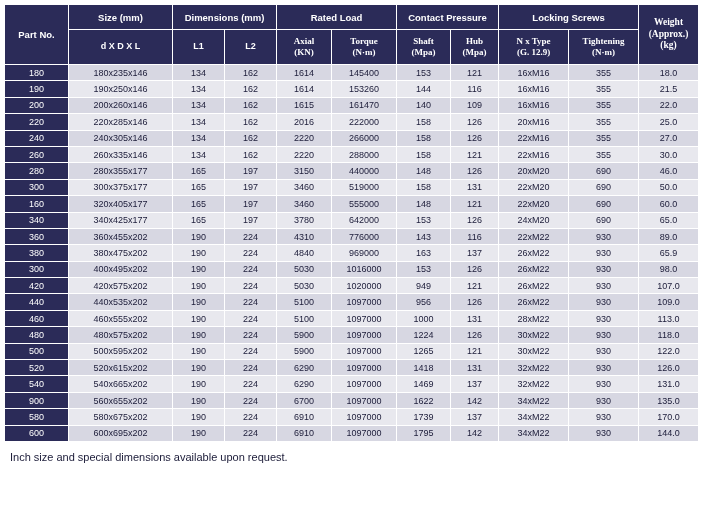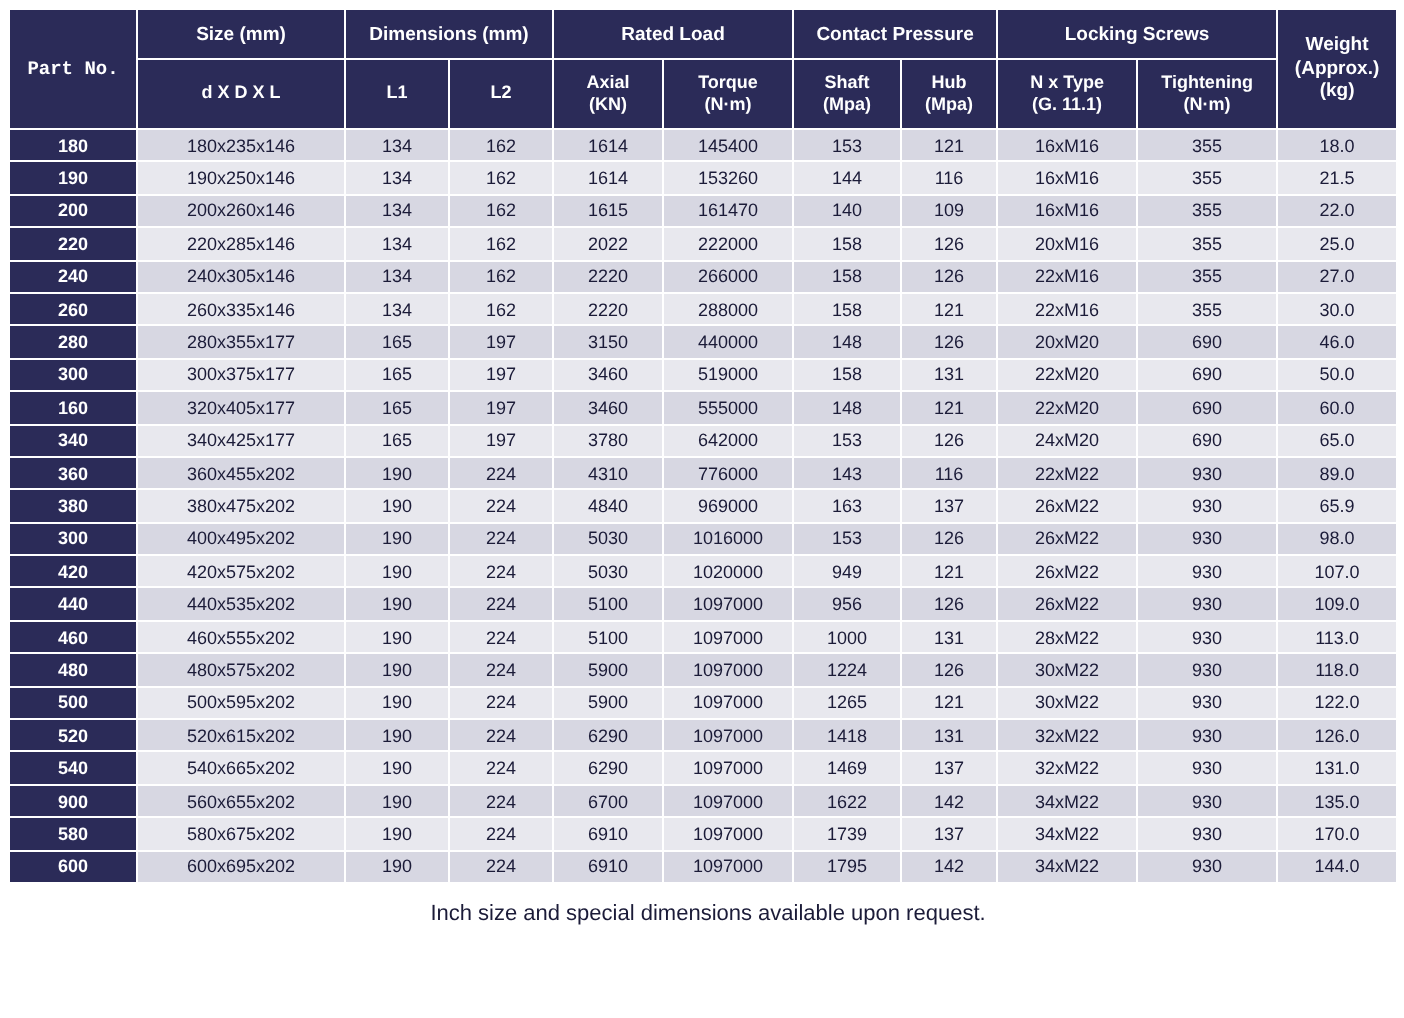--- a/index.html
+++ b/index.html
@@ -52,52 +52,51 @@
     height: 34px;
     border: 1px solid #ffffff;
     line-height: 1.25;
   }
   th.partno {
     background: #2b2b58;
     color: #ffffff;
     font-weight: bold;
     font-size: 9.5px;
     border: 1px solid #ffffff;
-    font-family: Liberation Mono, monospace;
   }
   
   tbody td {
     height: 15.4px;
     font-size: 9px;
   }
   td.part {
     background: #2b2b58;
     color: #ffffff;
-    font-weight: bold;
+    font-weight: normal;
     font-size: 9px;
   }
   tbody tr.odd td.data {
     background: #d7d7e2;
   }
   tbody tr.even td.data {
     background: #e8e8ee;
   }
   td.data {
     color: #1b1b38;
   }
   .footnote {
     font-size: 11px;
     color: #1b1b38;
     padding: 9px 0 0 6px;
     font-family: "Liberation Sans", sans-serif;
-    text-align: center;
   }
   .two-line {
     display: block;
     line-height: 1.2;
+    font-family: Liberation Serif, serif;
   }
 </style>
 </head>
 <body>
 
 <div class="sheet">
   <table class="spec">
     <colgroup>
       <col style="width:64px">
       <col style="width:104px">
@@ -140,21 +139,21 @@
         <th>
           <span class="two-line">Shaft</span>
           <span class="two-line">(Mpa)</span>
         </th>
         <th>
           <span class="two-line">Hub</span>
           <span class="two-line">(Mpa)</span>
         </th>
         <th>
           <span class="two-line">N x Type</span>
-          <span class="two-line">(G. 11.1)</span>
+          <span class="two-line">(G. 12.9)</span>
         </th>
         <th>
           <span class="two-line">Tightening</span>
           <span class="two-line">(N·m)</span>
         </th>
       </tr>
     </thead>
     <tbody id="tbody">
         <tr class="odd">
           <td class="part">180</td>
@@ -193,21 +192,21 @@
           <td class="data">109</td>
           <td class="data">16xM16</td>
           <td class="data">355</td>
           <td class="data">22.0</td>
         </tr>
         <tr class="even">
           <td class="part">220</td>
           <td class="data">220x285x146</td>
           <td class="data">134</td>
           <td class="data">162</td>
-          <td class="data">2022</td>
+          <td class="data">2016</td>
           <td class="data">222000</td>
           <td class="data">158</td>
           <td class="data">126</td>
           <td class="data">20xM16</td>
           <td class="data">355</td>
           <td class="data">25.0</td>
         </tr>
         <tr class="odd">
           <td class="part">240</td>
           <td class="data">240x305x146</td>

